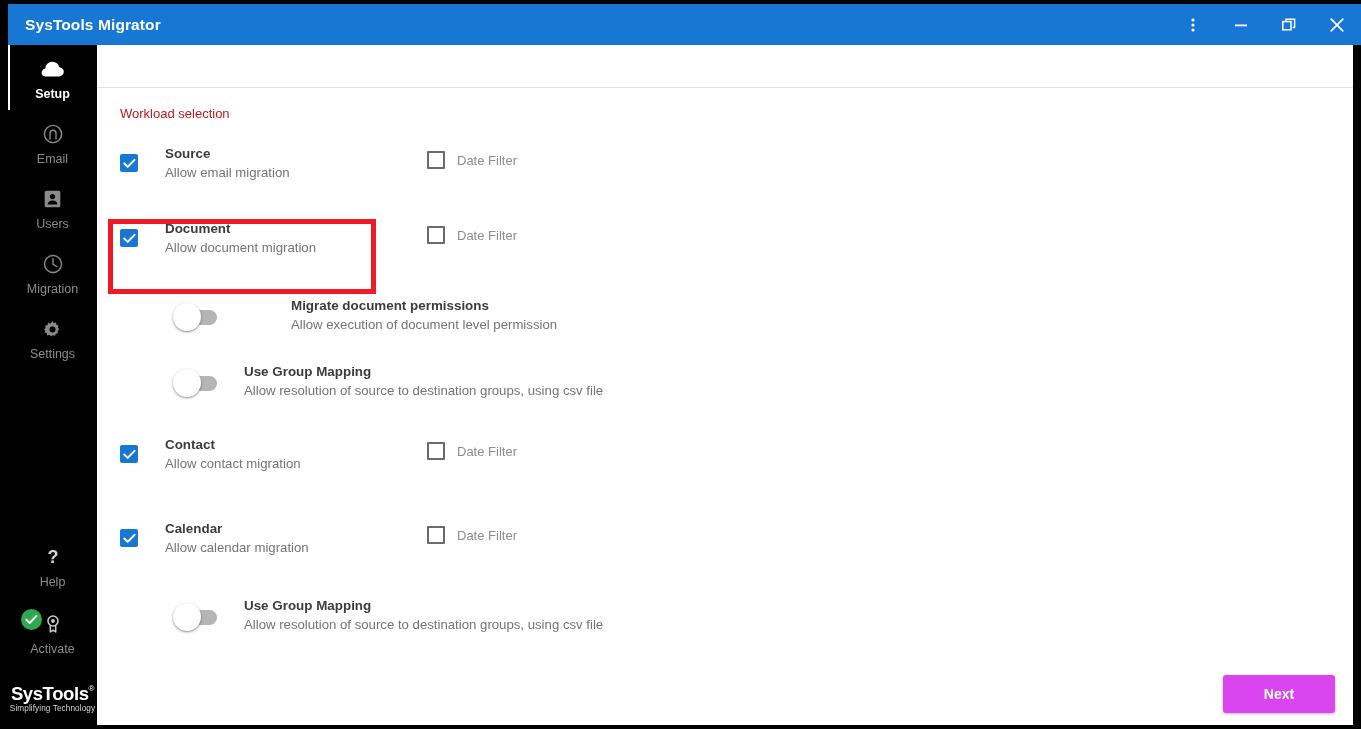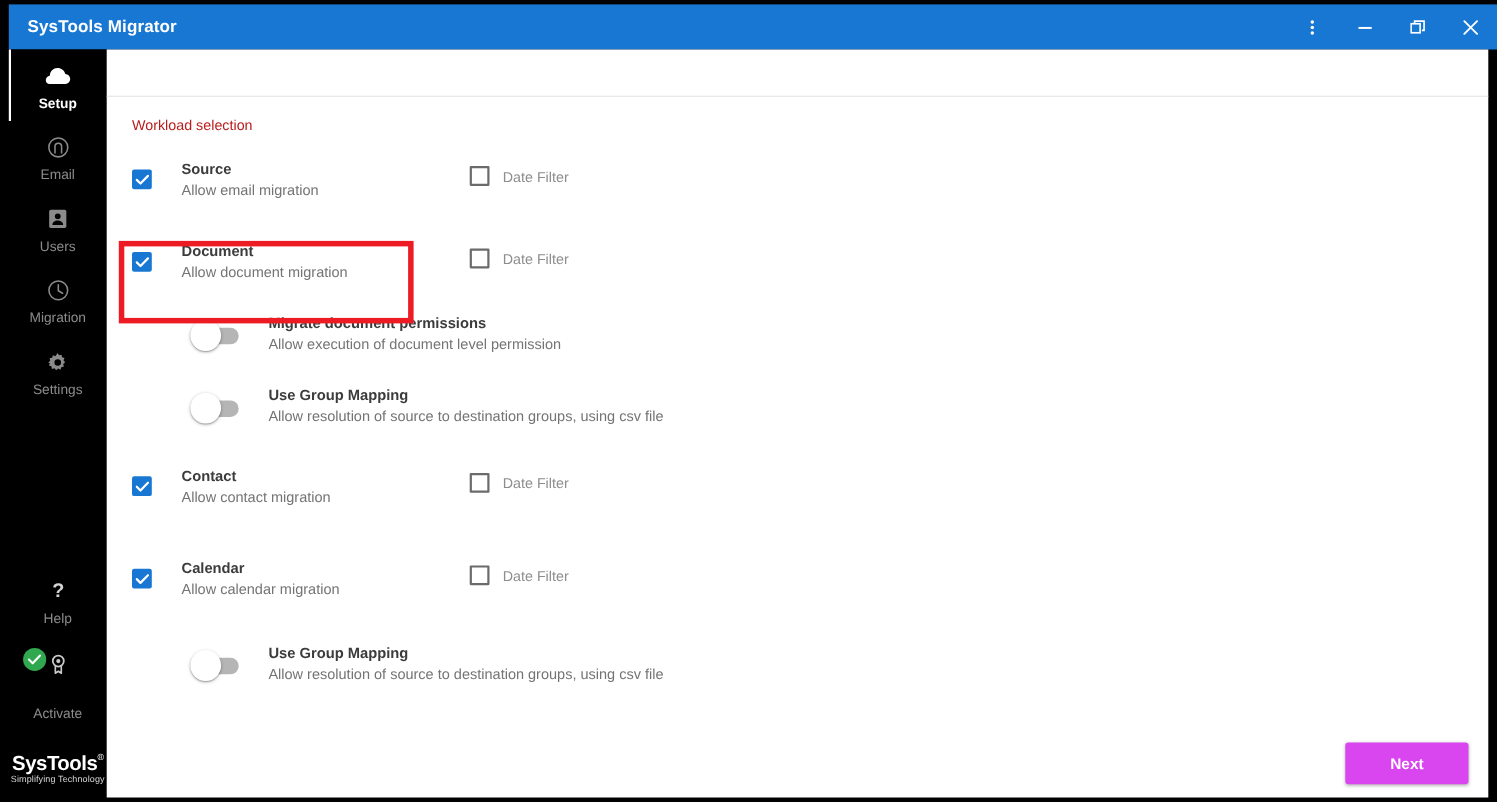--- a/index.html
+++ b/index.html
@@ -80,21 +80,21 @@
     content: "";
     position: absolute;
     left: 0; top: 0; bottom: 0;
     width: 2px;
     background: #ffffff;
   }
   .nav-spacer { flex: 1 1 auto; }
 
   .nav-bottom { width: 89px; display: flex; flex-direction: column; align-items: center; }
   .help-item { margin-bottom: 2px; }
-  .activate-item { position: relative; margin-bottom: 18px; gap: 20px; }
+  .activate-item { position: relative; margin-bottom: 18px; }
   .activate-badge {
     position: absolute;
     left: 13px; top: 9px;
     width: 21px; height: 21px;
     border-radius: 50%;
     background: #2fa84f;
     display: flex; align-items: center; justify-content: center;
   }
 
   .brand {
@@ -394,21 +394,21 @@
         <div class="row-texts" style="margin-left:27px;width:250px;">
           <div class="row-title">Document</div>
           <div class="row-sub">Allow document migration</div>
         </div>
         <div class="date-filter" style="margin-left:12px;margin-top:6px;">
           <div class="cb unchecked"></div>
           <div class="date-filter-label">Date Filter</div>
         </div>
       </div>
 
-      <div class="row" style="margin-top:28px;padding-left:53px;">
+      <div class="row" style="margin-top:40px;padding-left:53px;gap:47px;">
         <div class="toggle" style="margin-top:5px;">
           <div class="track"></div>
           <div class="knob"></div>
         </div>
         <div class="row-texts" style="margin-left:26px;">
           <div class="row-title">Migrate document permissions</div>
           <div class="row-sub">Allow execution of document level permission</div>
         </div>
       </div>
 

